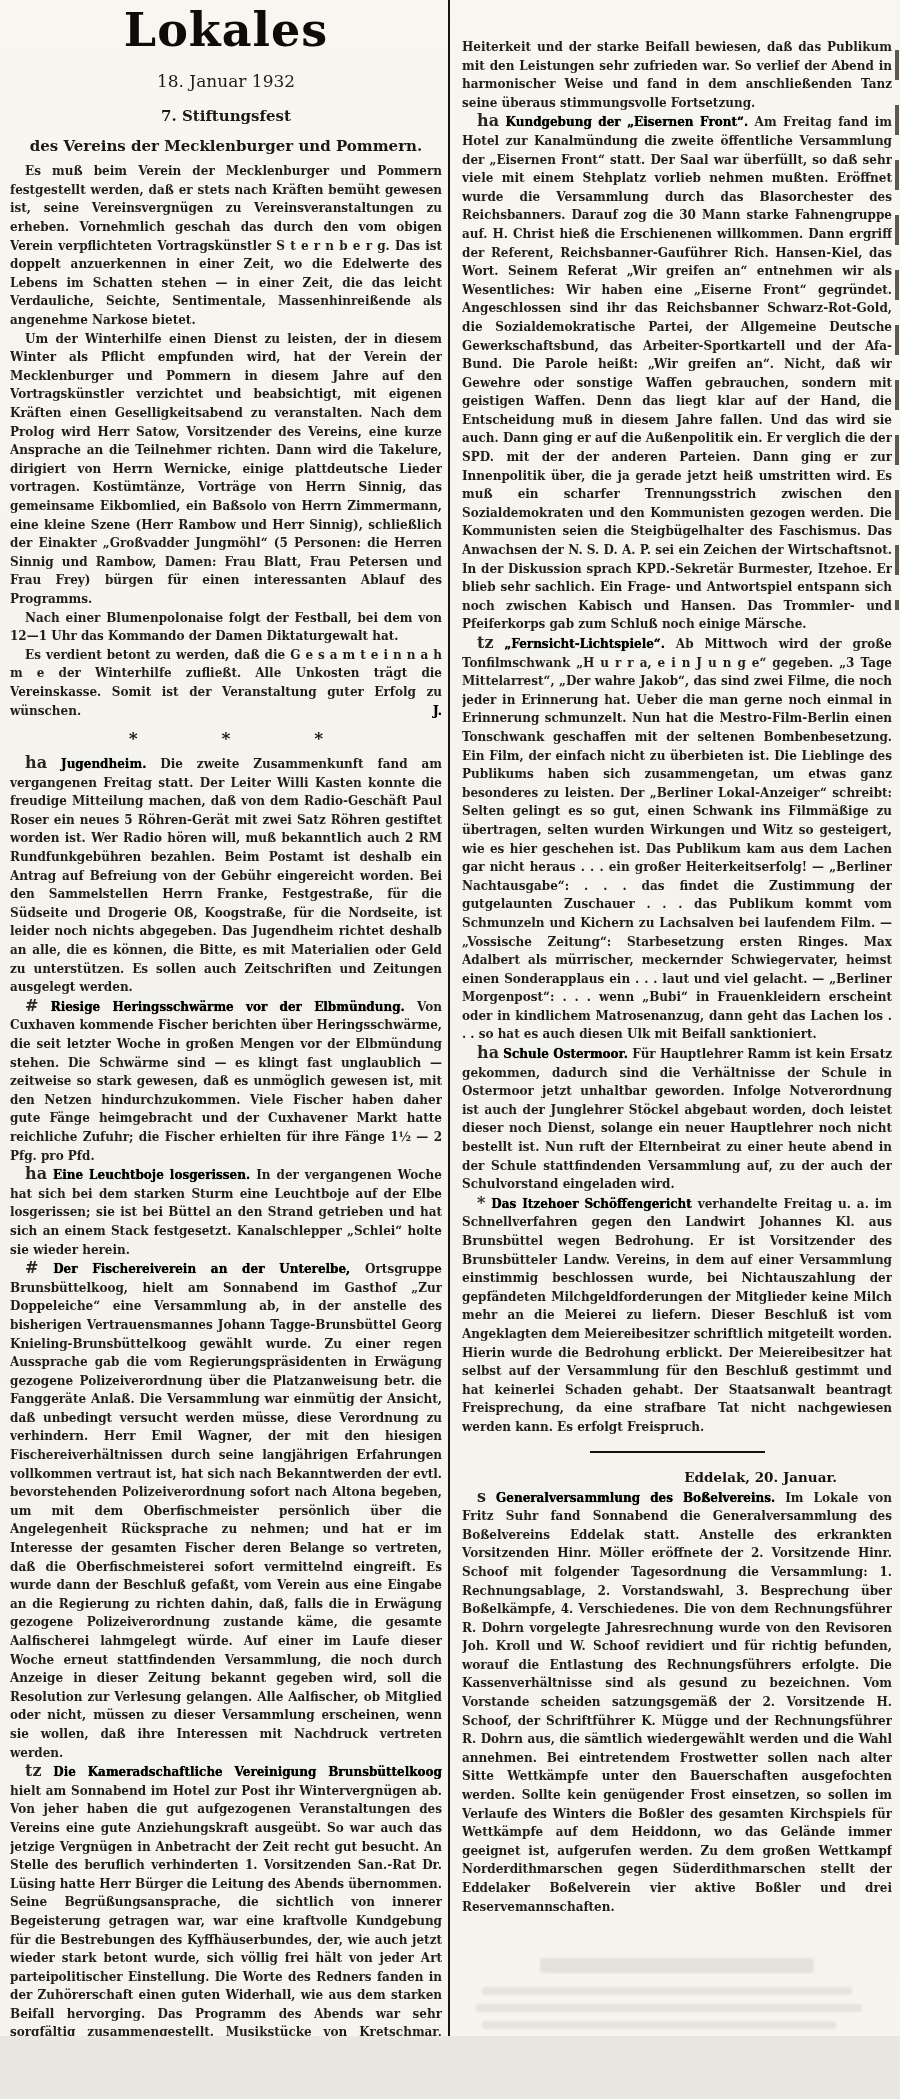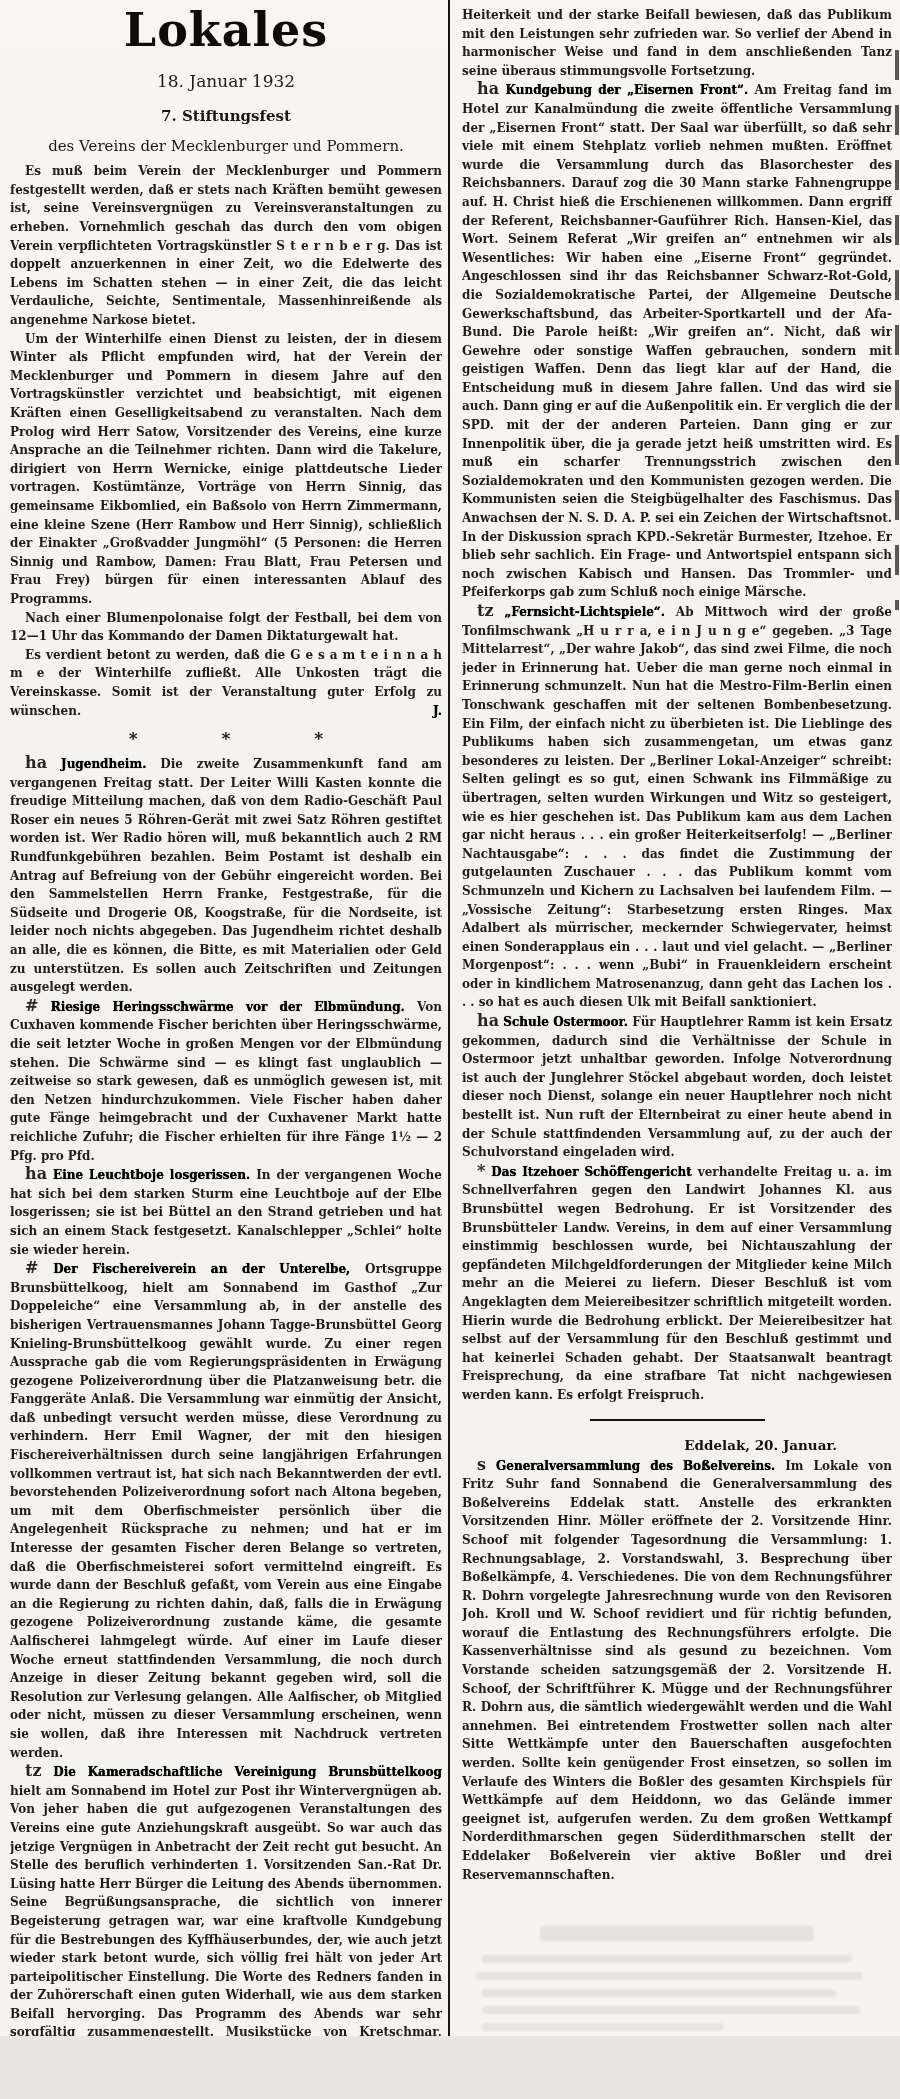--- a/index.html
+++ b/index.html
@@ -16,25 +16,25 @@
   .edge-marks{position:absolute;right:1px;top:50px;width:4px;height:560px;
     background:repeating-linear-gradient(180deg,#2a251d 0 30px,transparent 30px 55px);opacity:.75;}
 
   .mast-title{font-size:46px;line-height:1.05;font-weight:bold;text-align:center;margin:0 0 6px;
     letter-spacing:1px;color:#0e0c09;}
   .mast-sub{font-size:20px;font-weight:bold;text-align:center;color:#12100c;}
   .mast-date{font-size:17px;text-align:center;margin:17px 0 16px;color:#211d16;}
 
   .art-head{font-size:26px;font-weight:bold;text-align:center;margin:4px 0 4px;color:#0e0c09;}
   .art-sub1{font-size:15px;font-weight:bold;text-align:center;margin:12px;}
-  .art-sub2{font-size:15px;font-weight:normal;text-align:center;margin:0 0 7px;}
+  .art-sub2{font-size:15px;font-weight:bold;text-align:center;margin:0 0 7px;}
 
   .body-p{font-size:12px;line-height:18.6px;text-align:justify;margin:0;
     text-indent:15px;font-weight:bold;color:#221d15;hyphens:auto;}
-  .body-p.no-indent{text-indent:0;}
+  .body-p.no-indent{text-indent:0;margin-top:32px;}
   .lead{color:#000;text-shadow:0 0 .7px #000;}
   .prefix{font-size:16px;color:#2a251d;}
   .sig{float:right;color:#000;text-shadow:0 0 .6px #000;}
 
   .stars{text-align:center;font-size:17px;font-weight:bold;word-spacing:78px;margin:8px 0 6px;color:#111;}
 
   .dash-rule{width:175px;margin:14px auto 16px;border-top:2.5px solid #14110c;}
   .kirch-head{font-size:33px;font-weight:bold;text-align:center;margin:2px 0 10px;color:#0e0c09;}
   .dateline{text-align:right;padding-right:55px;font-weight:bold;font-size:13.5px;margin:0 0 3px;color:#16130e;}
 

